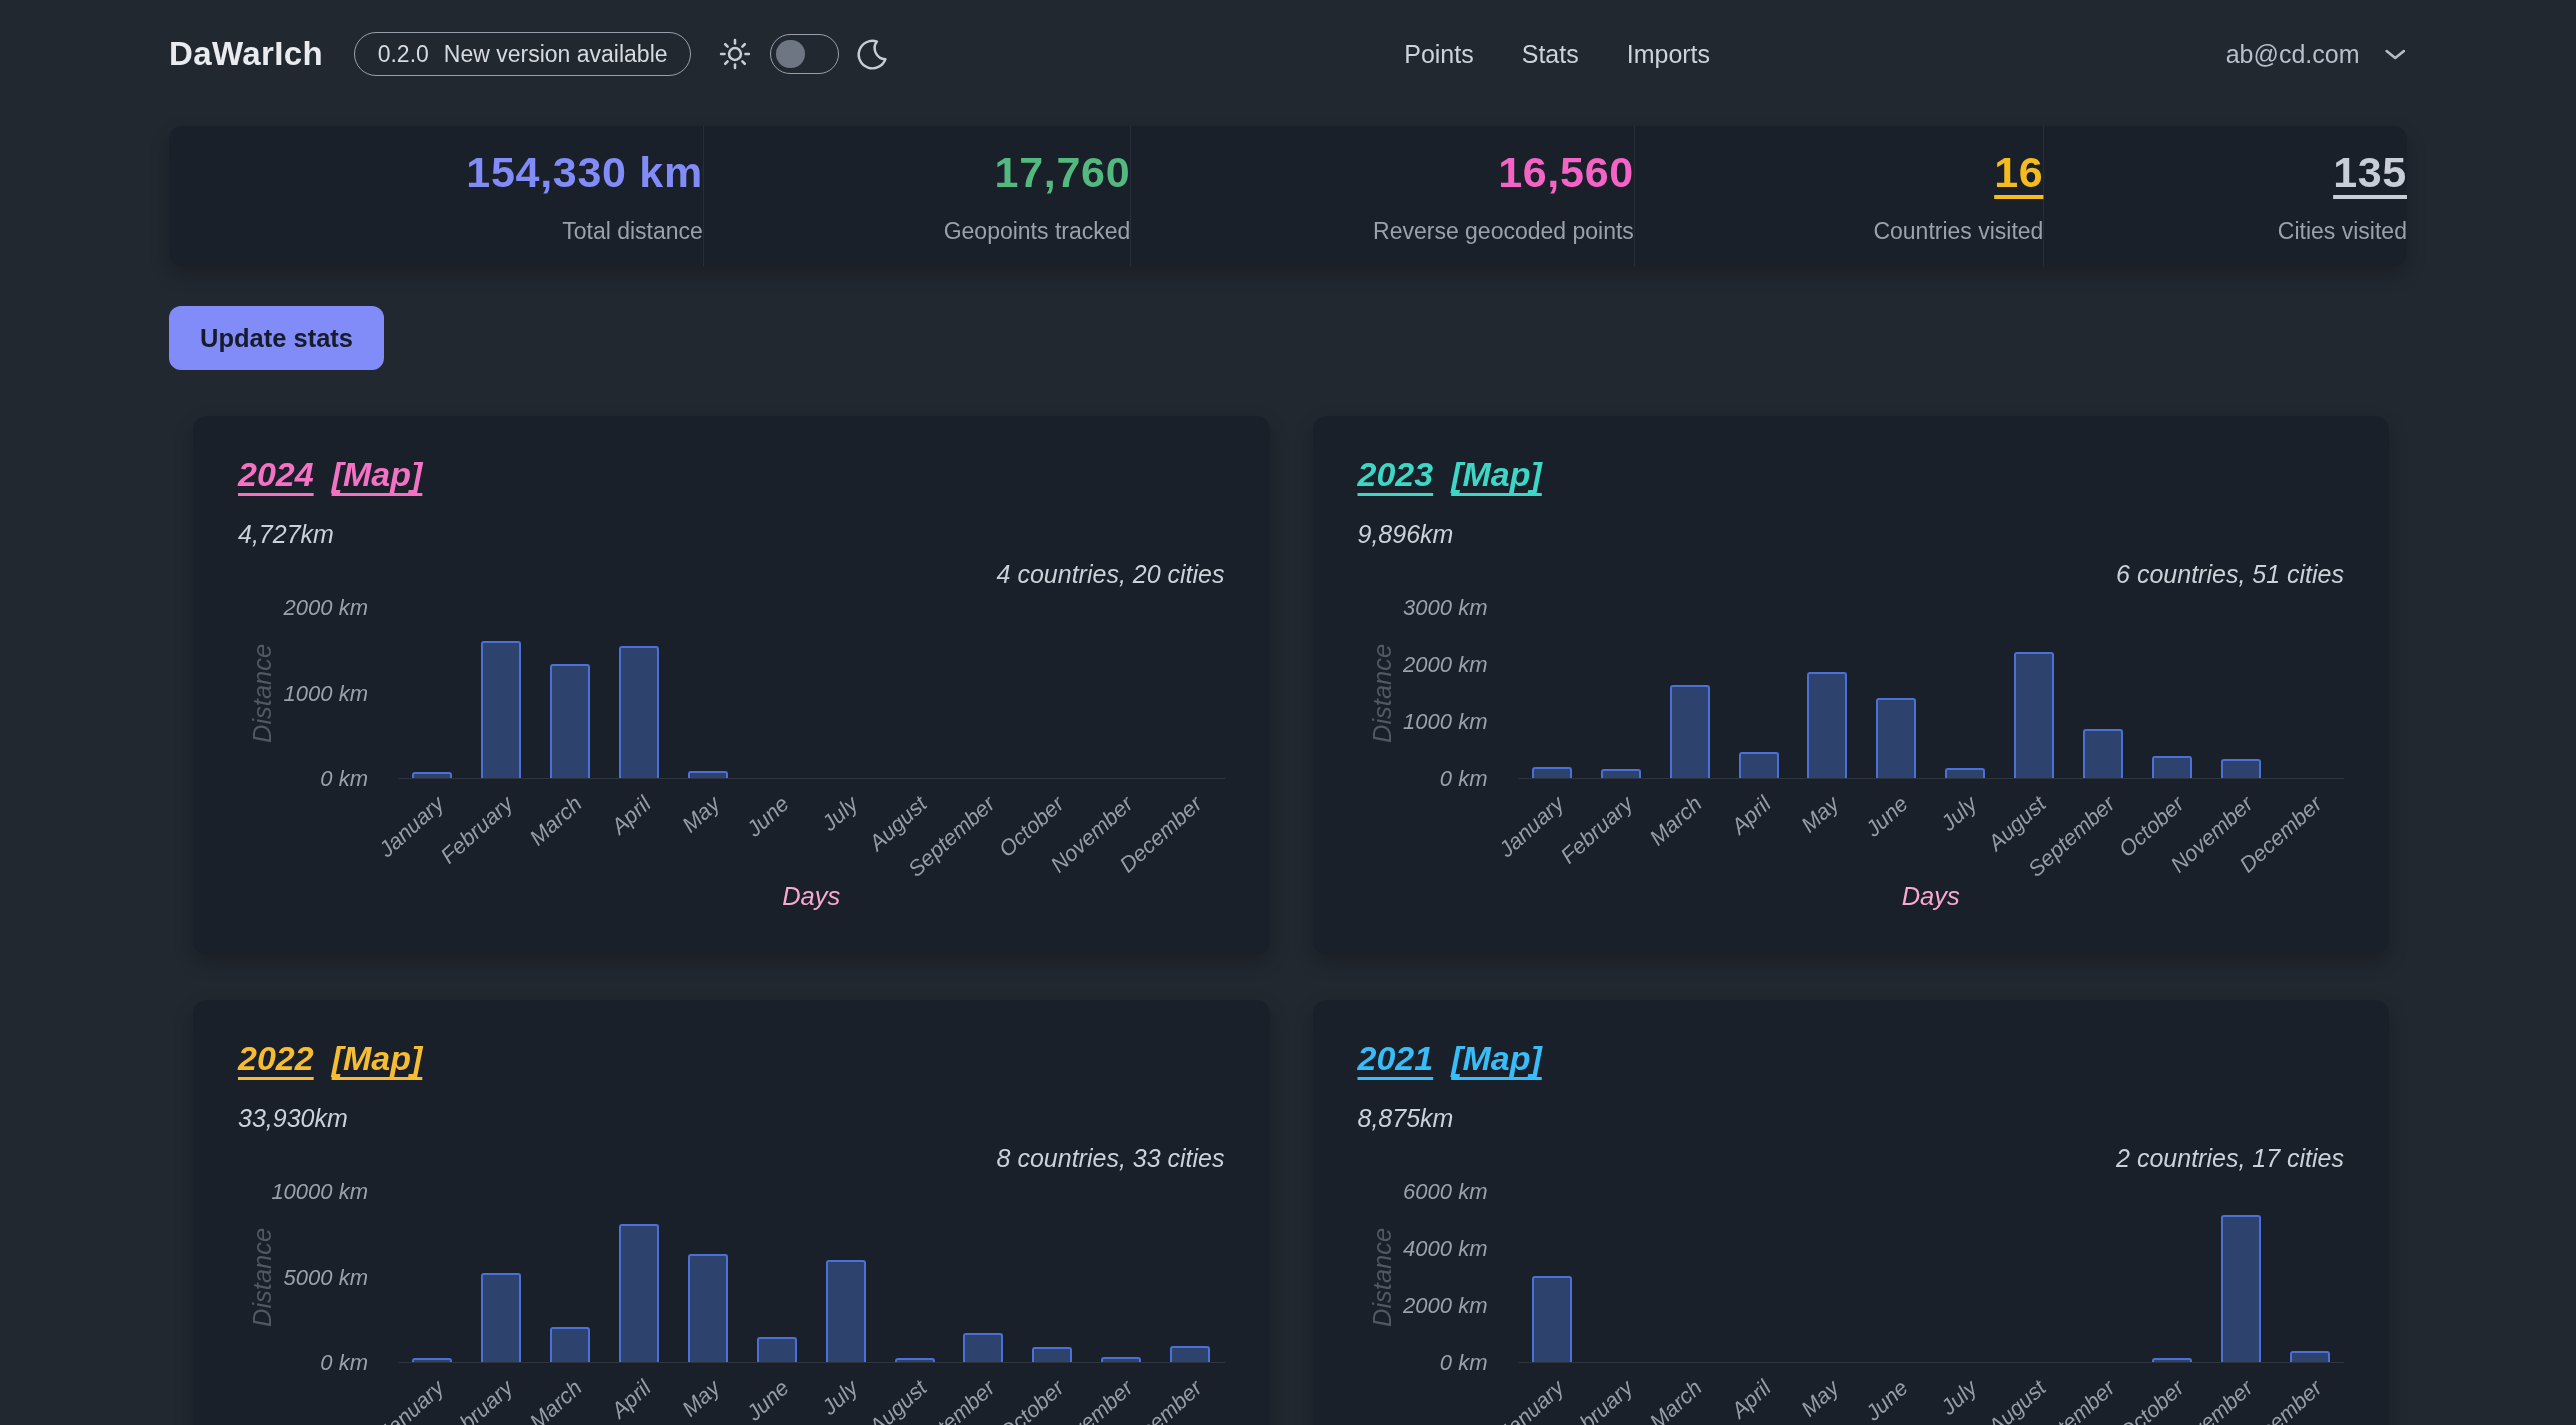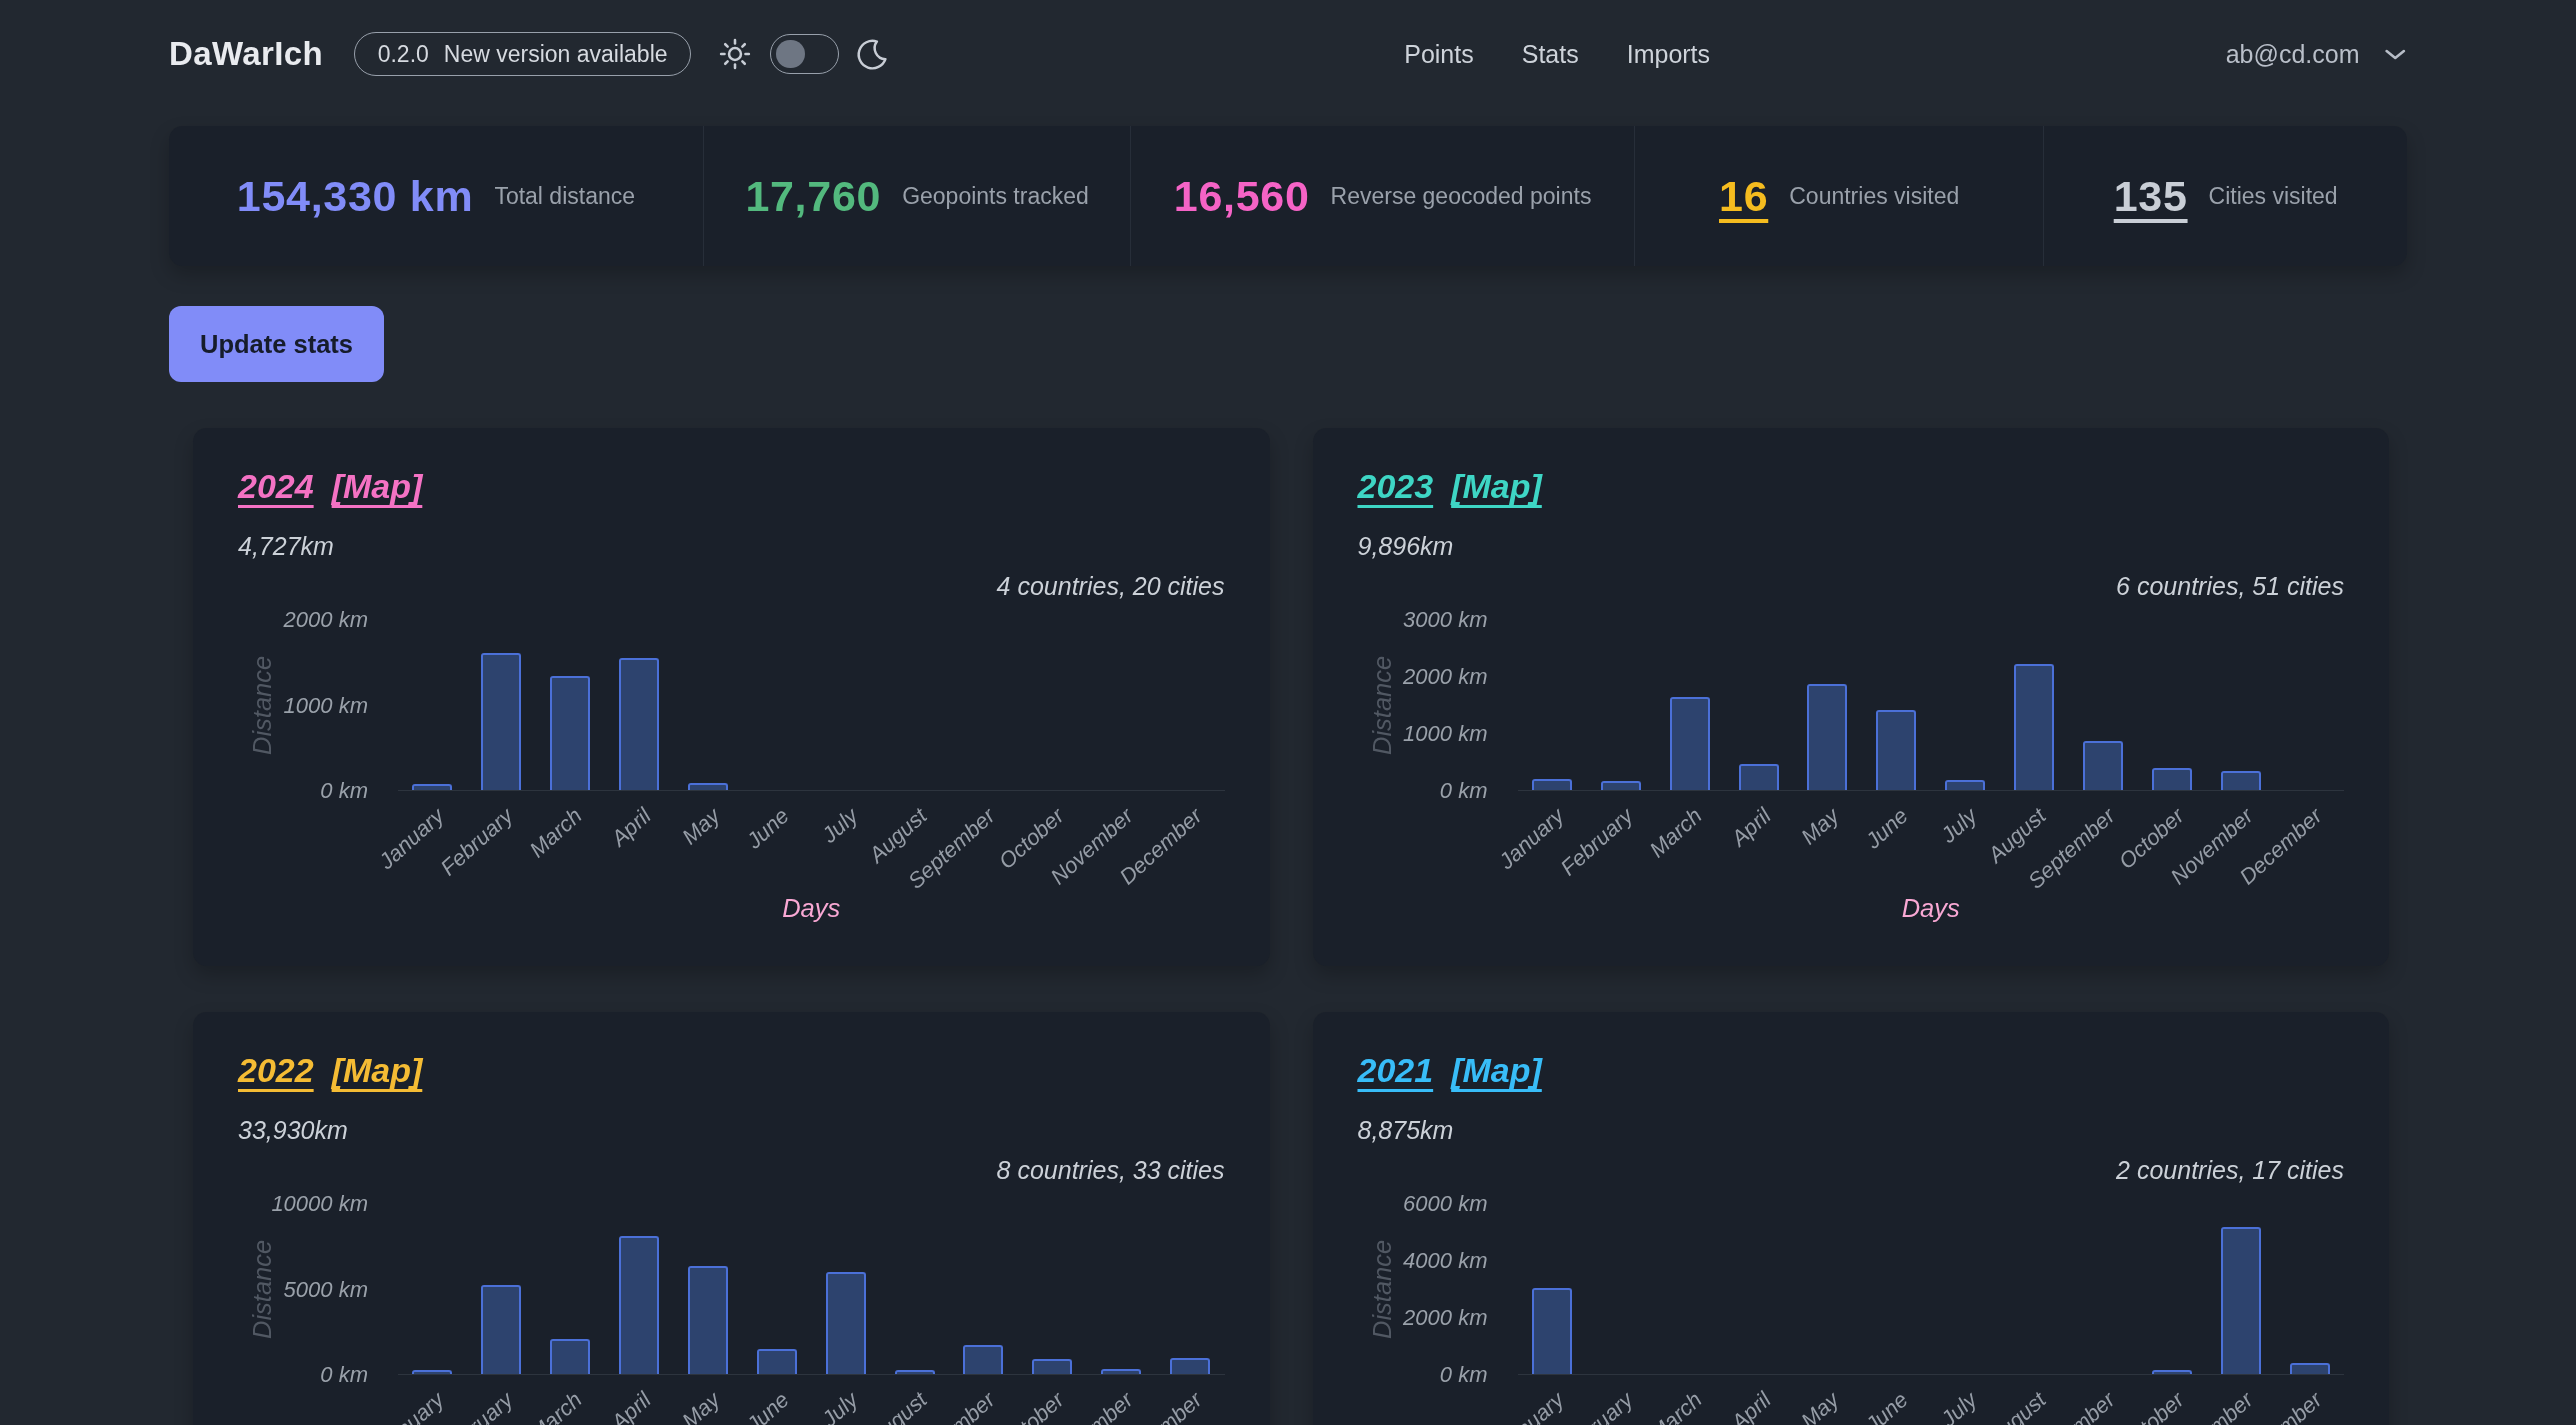--- a/index.html
+++ b/index.html
@@ -34,34 +34,34 @@
   nav { display:flex; gap:48px; font-size:25px; color:#ced3da; }
   nav a { cursor:pointer; }
   .user { display:flex; align-items:center; gap:25px; font-size:25px; color:#b9bfc9; cursor:pointer; }
 
   
   .stats-panel {
     margin:39px 169px 0; background:#1a202a; border-radius:13.5px;
     display:flex; height:140px; box-shadow:0 9px 19.5px rgba(0,0,0,.22);
   }
   .stat-cell {
-    display:flex; flex-direction:row; justify-content:center; align-items:center;
+    display:flex; flex-direction:column; justify-content:center; align-items:flex-end;
     gap:21px; border-right:1.5px solid #272e39;
   }
   .stat-cell:last-child { border-right:none; }
   .stat-value { font-size:43px; font-weight:bold; letter-spacing:0.7px; }
   .stat-value.underlined { text-decoration:underline; text-decoration-thickness:3.7px; text-underline-offset:7.5px; cursor:pointer; }
   .stat-label { font-size:23px; color:#9aa1ab; }
 
   
   .update-btn {
     display:block; margin:40px 0 0 169px;
     background:#818cf8; color:#161c2b; font-weight:bold; font-size:25.5px;
     font-family:"Liberation Sans", sans-serif;
-    padding:0 31px; height:76px; border-radius:12px; border:none; cursor:pointer;
+    padding:0 31px; height:64px; border-radius:12px; border:none; cursor:pointer;
   }
 
   
   .cards-grid {
     margin:46px 187px 0 193px;
     display:grid; grid-template-columns:1fr 1fr; column-gap:43px; row-gap:46px;
   }
   .card {
     background:#1a202a; border-radius:13.5px; height:538px;
     padding:40px 45px; box-shadow:0 9px 19.5px rgba(0,0,0,.22);font-style:italic;

